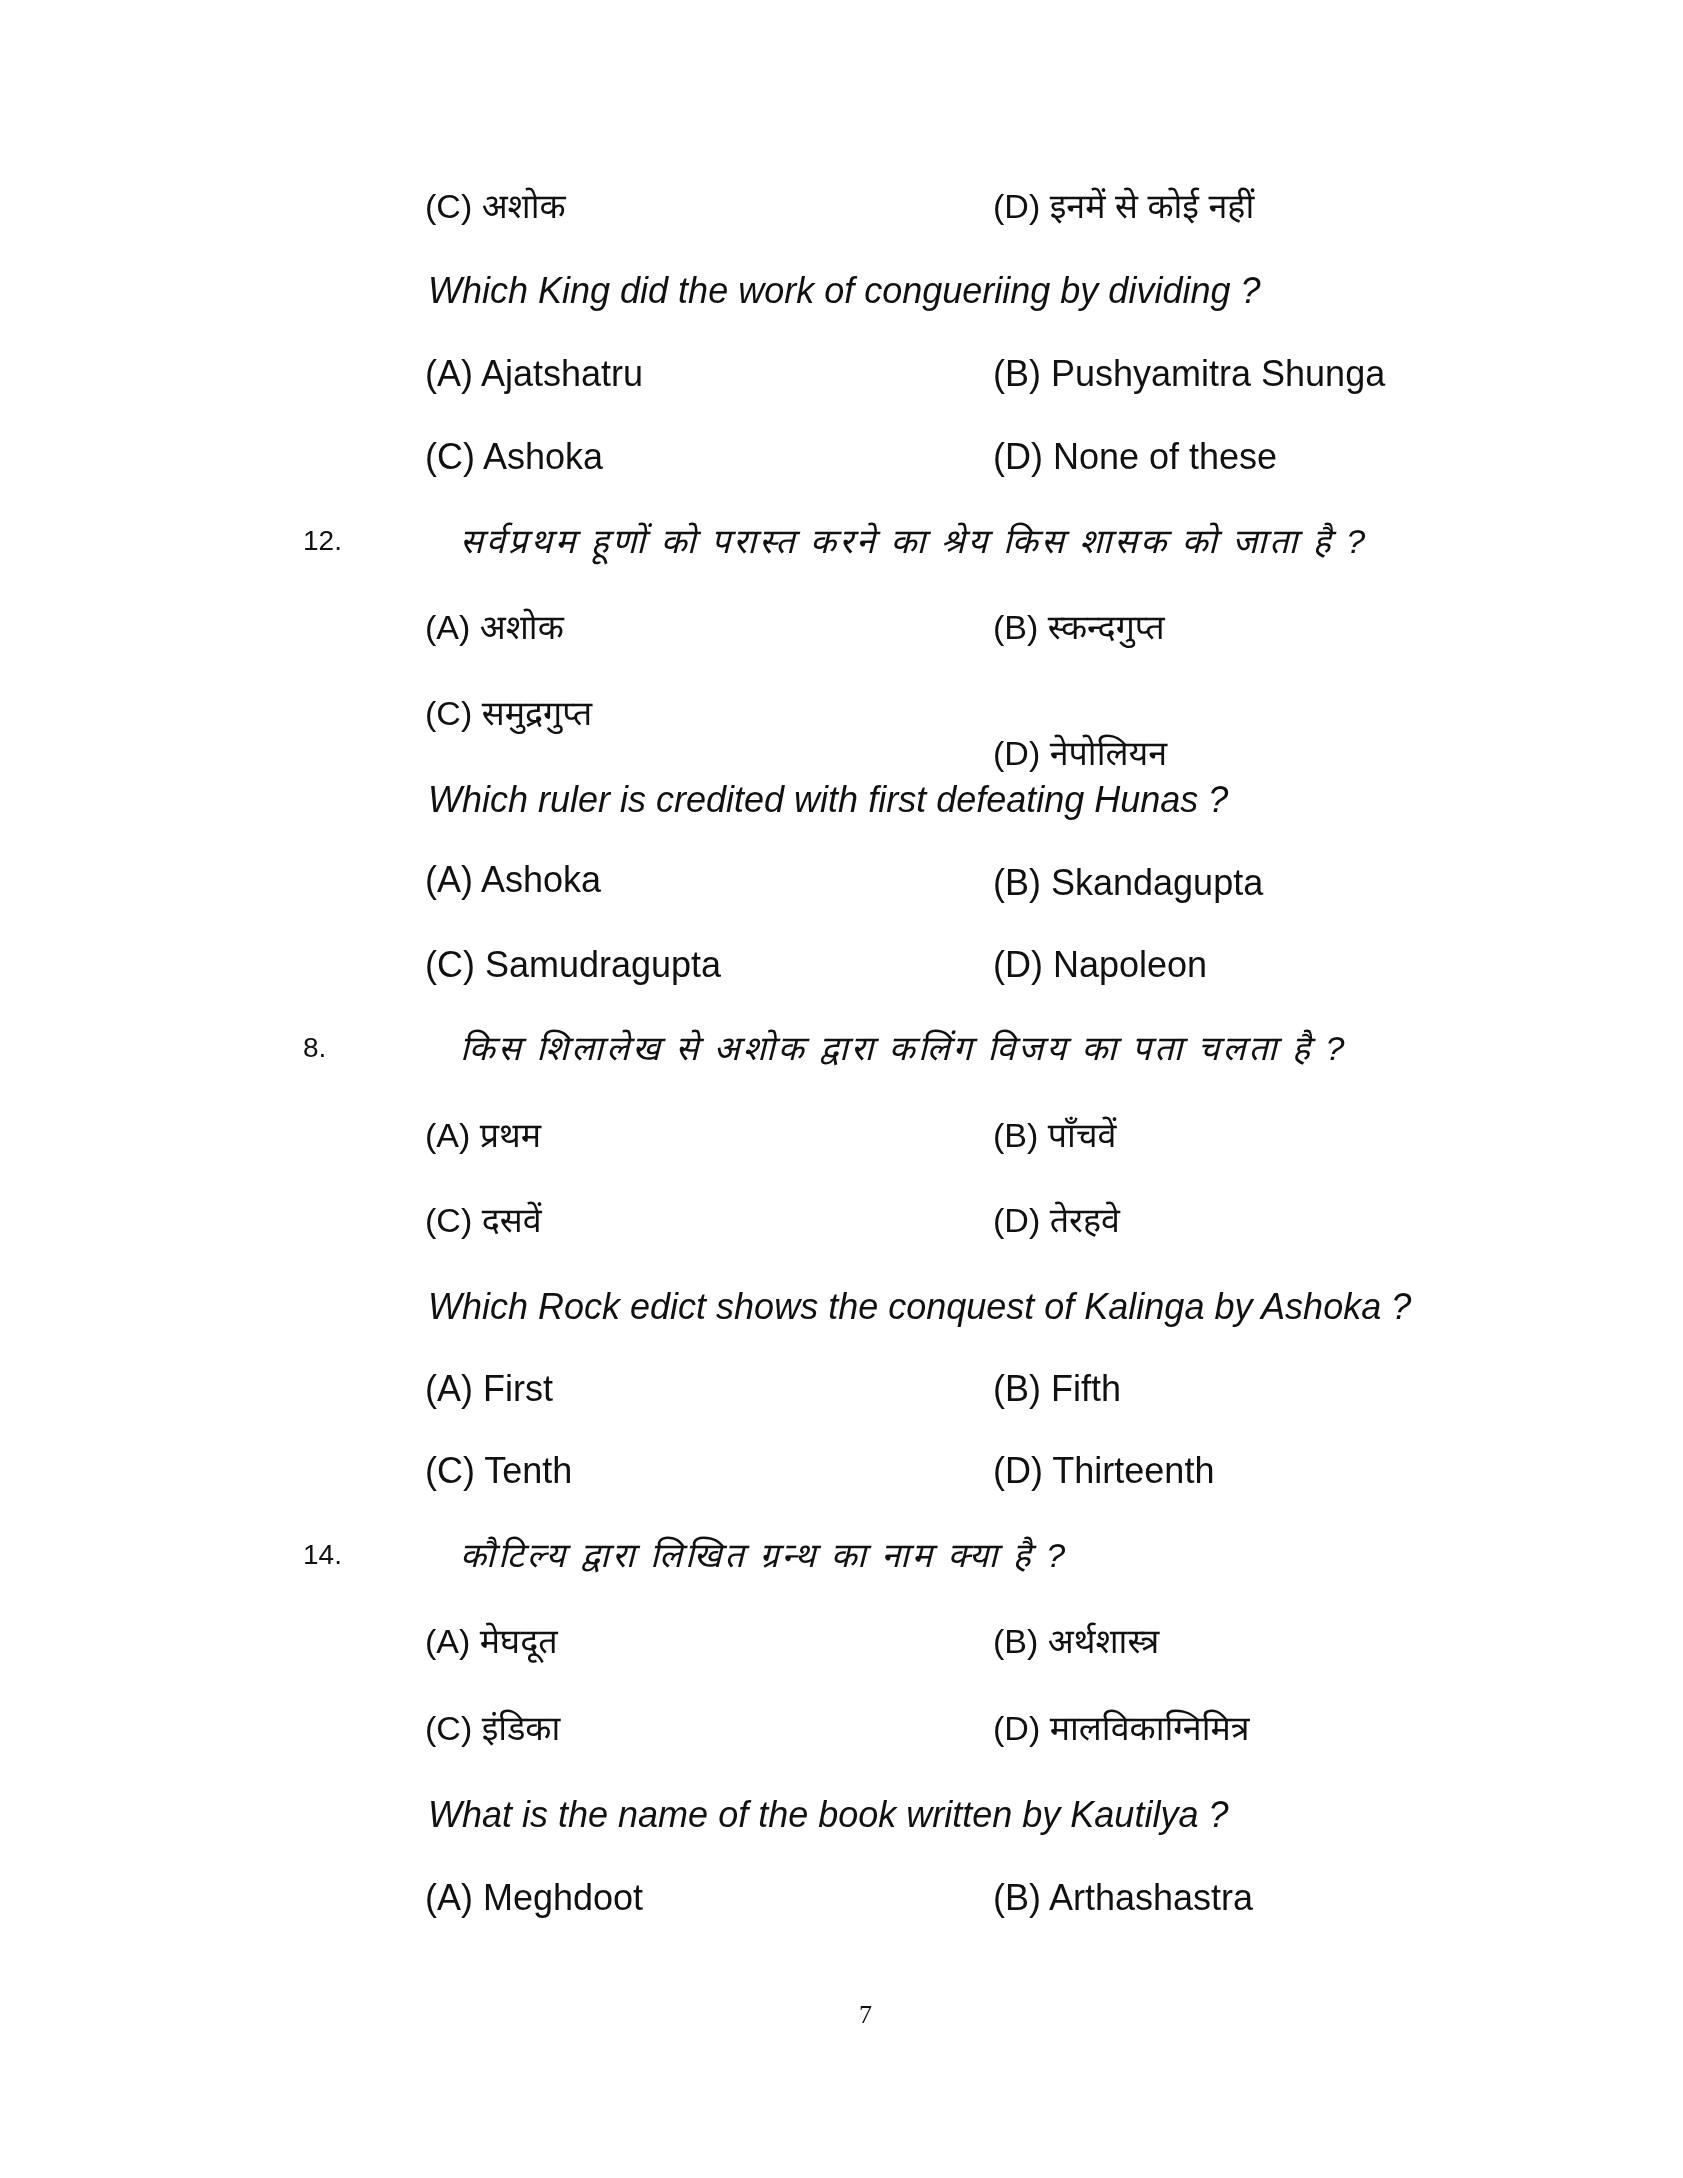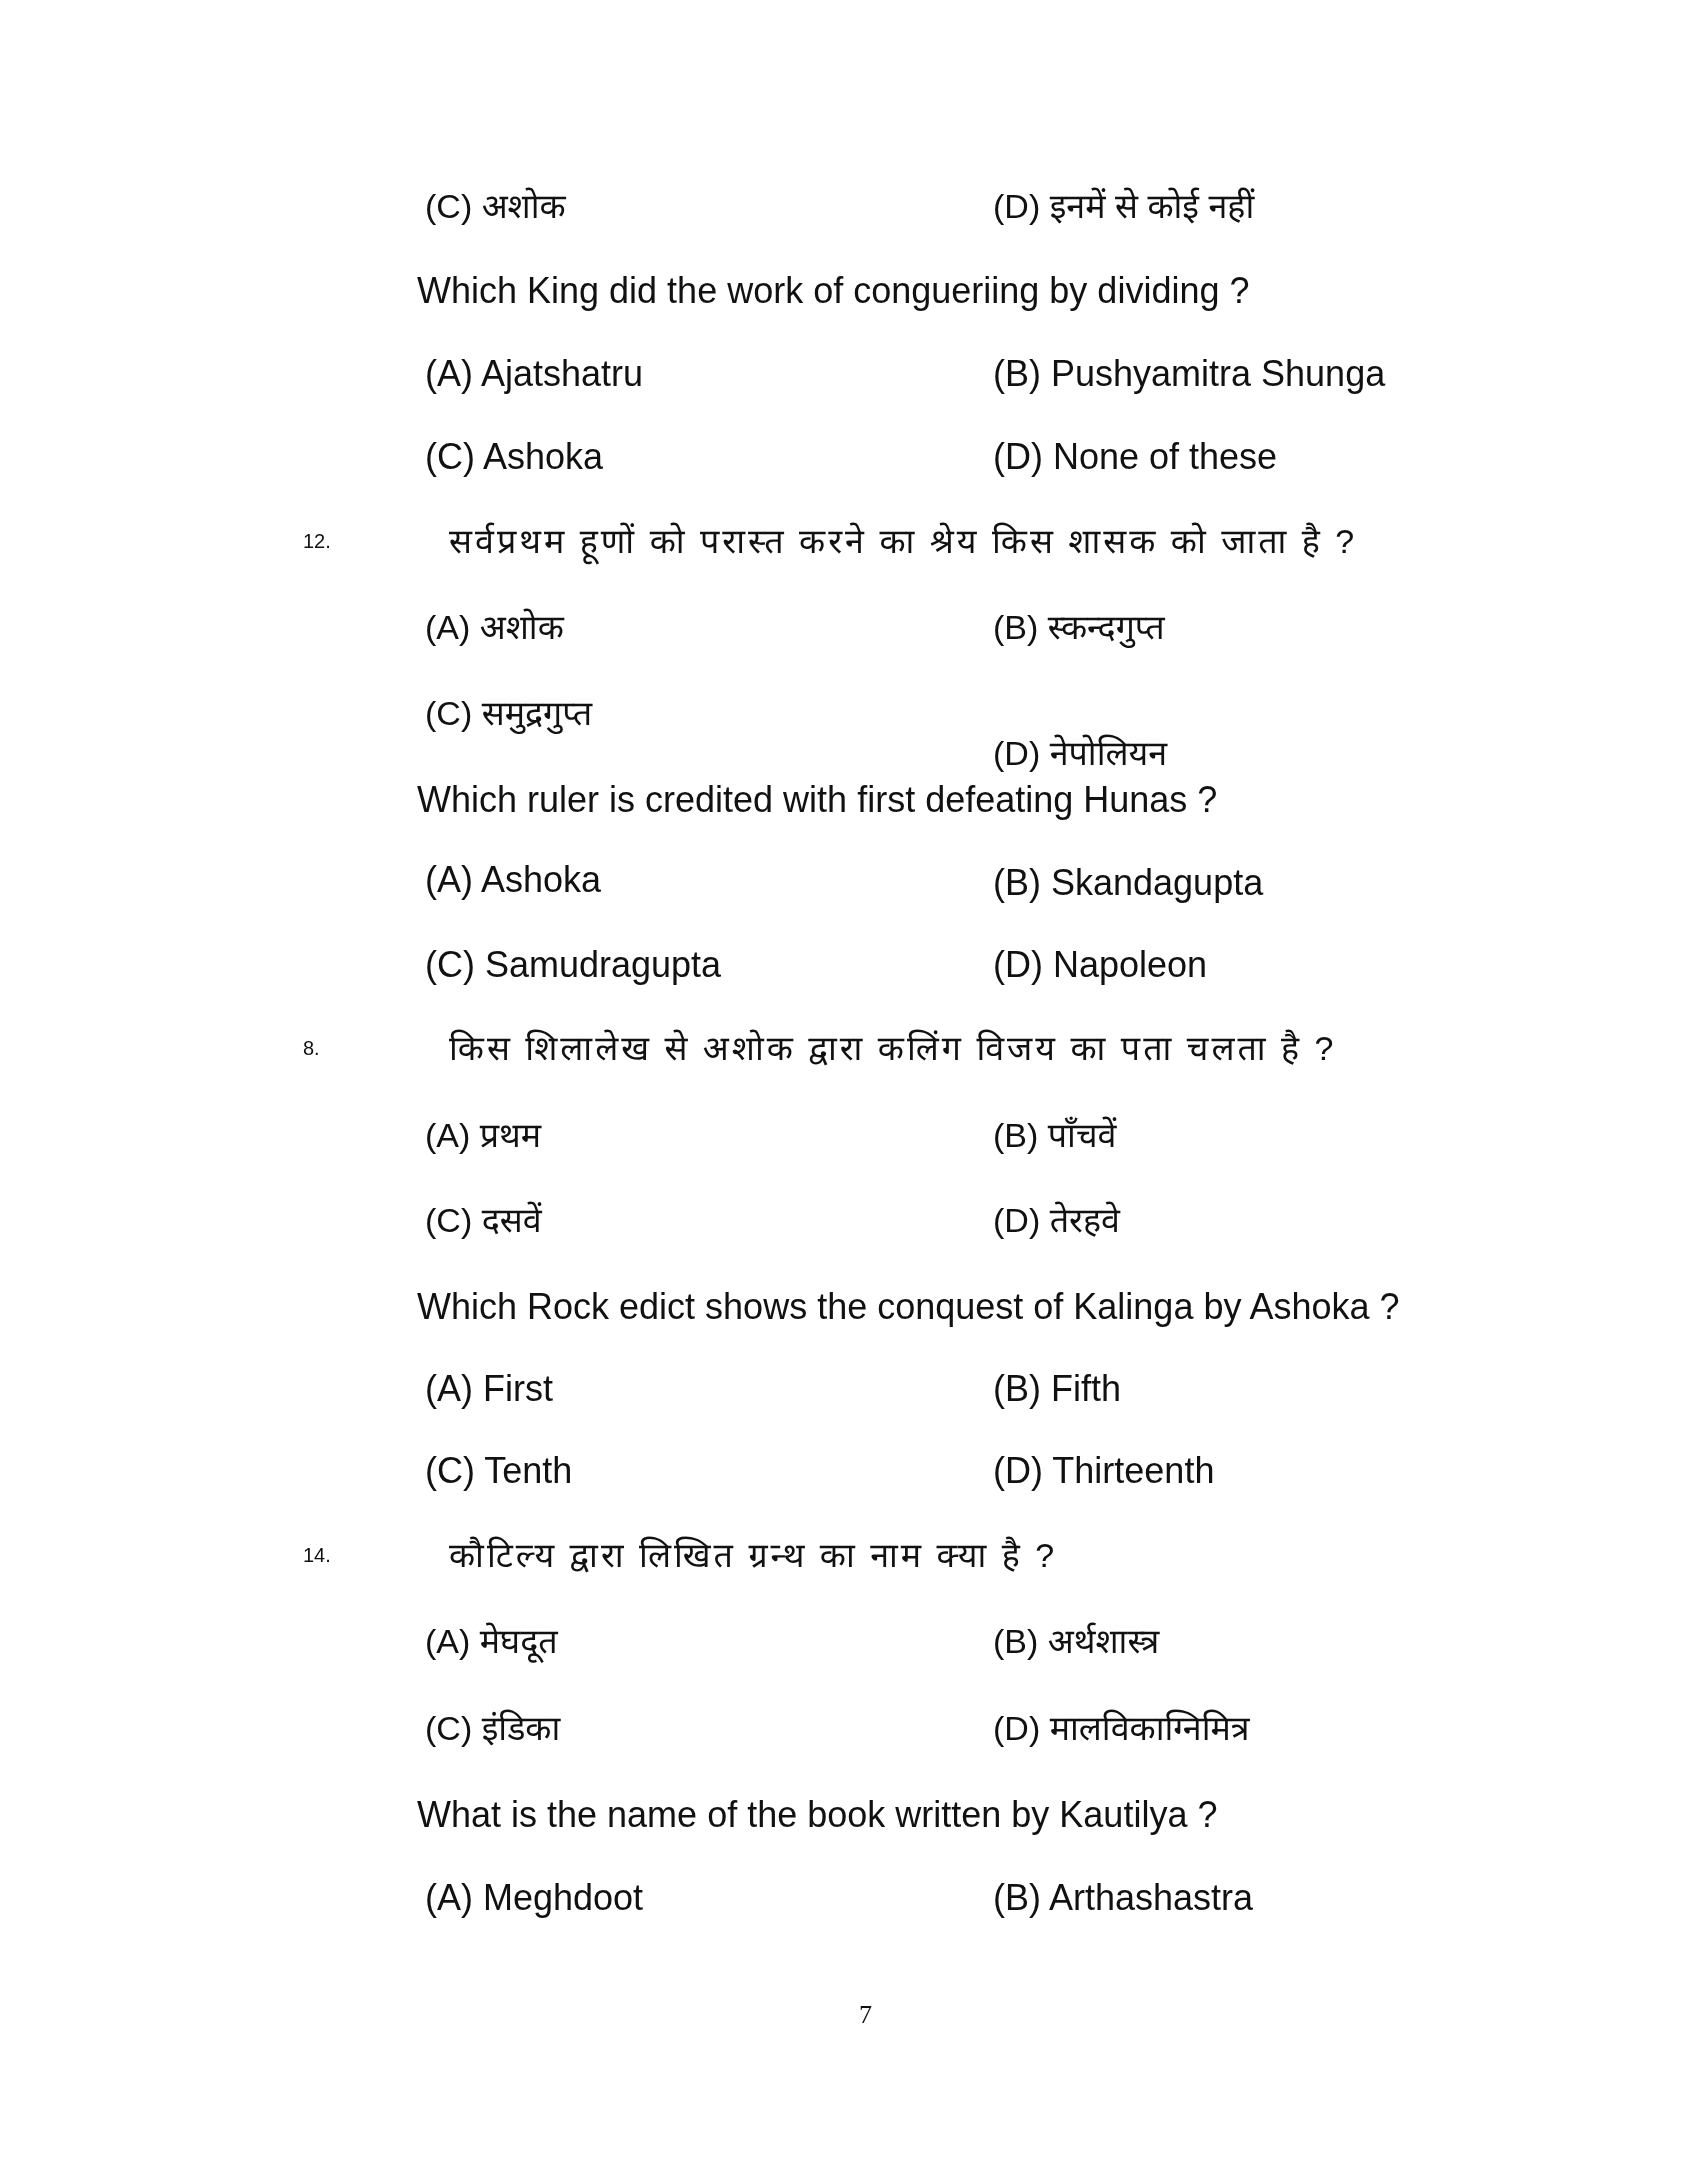--- a/index.html
+++ b/index.html
@@ -1,23 +1,23 @@
 <!DOCTYPE html>
 <html><head>
 <meta charset="utf-8">
 <style>
   html, body { margin: 0; padding: 0; background: #ffffff; }
   body { width: 1683px; height: 2178px; position: relative; overflow: hidden;
          font-family: "Liberation Sans", "DejaVu Sans", sans-serif; color: #111111; }
   .line { position: absolute; font-size: 36px; line-height: 44px; white-space: nowrap; }
   .hi { font-size: 34px; }
-  .qnum { position: absolute; left: 303px; font-size: 20px; line-height: 44px; }
+  .qnum { position: absolute; left: 303px; font-size: 28px; line-height: 44px; }
   .colA { left: 417px; margin-left: 8px; }
   .colB { left: 993px; }
-  .qtext { left: 417px; }
+  .qtext { left: 428px; font-style: italic; }
   .hindi-q { letter-spacing: 3px; margin-left: 32px; }
   .pageno { position: absolute; left: 859px; top: 2000px; font-family: "Liberation Serif", serif; font-size: 26px; line-height: 30px; }
 </style>
 </head>
 <body>
 
 <div class="line hi colA" style="top:184px">(C) अशोक</div>
 <div class="line hi colB" style="top:184px">(D) इनमें से कोई नहीं</div>
 <div class="line qtext" style="top:269px">Which King did the work of congueriing by dividing ?</div>
 <div class="line colA" style="top:352px">(A) Ajatshatru</div>

